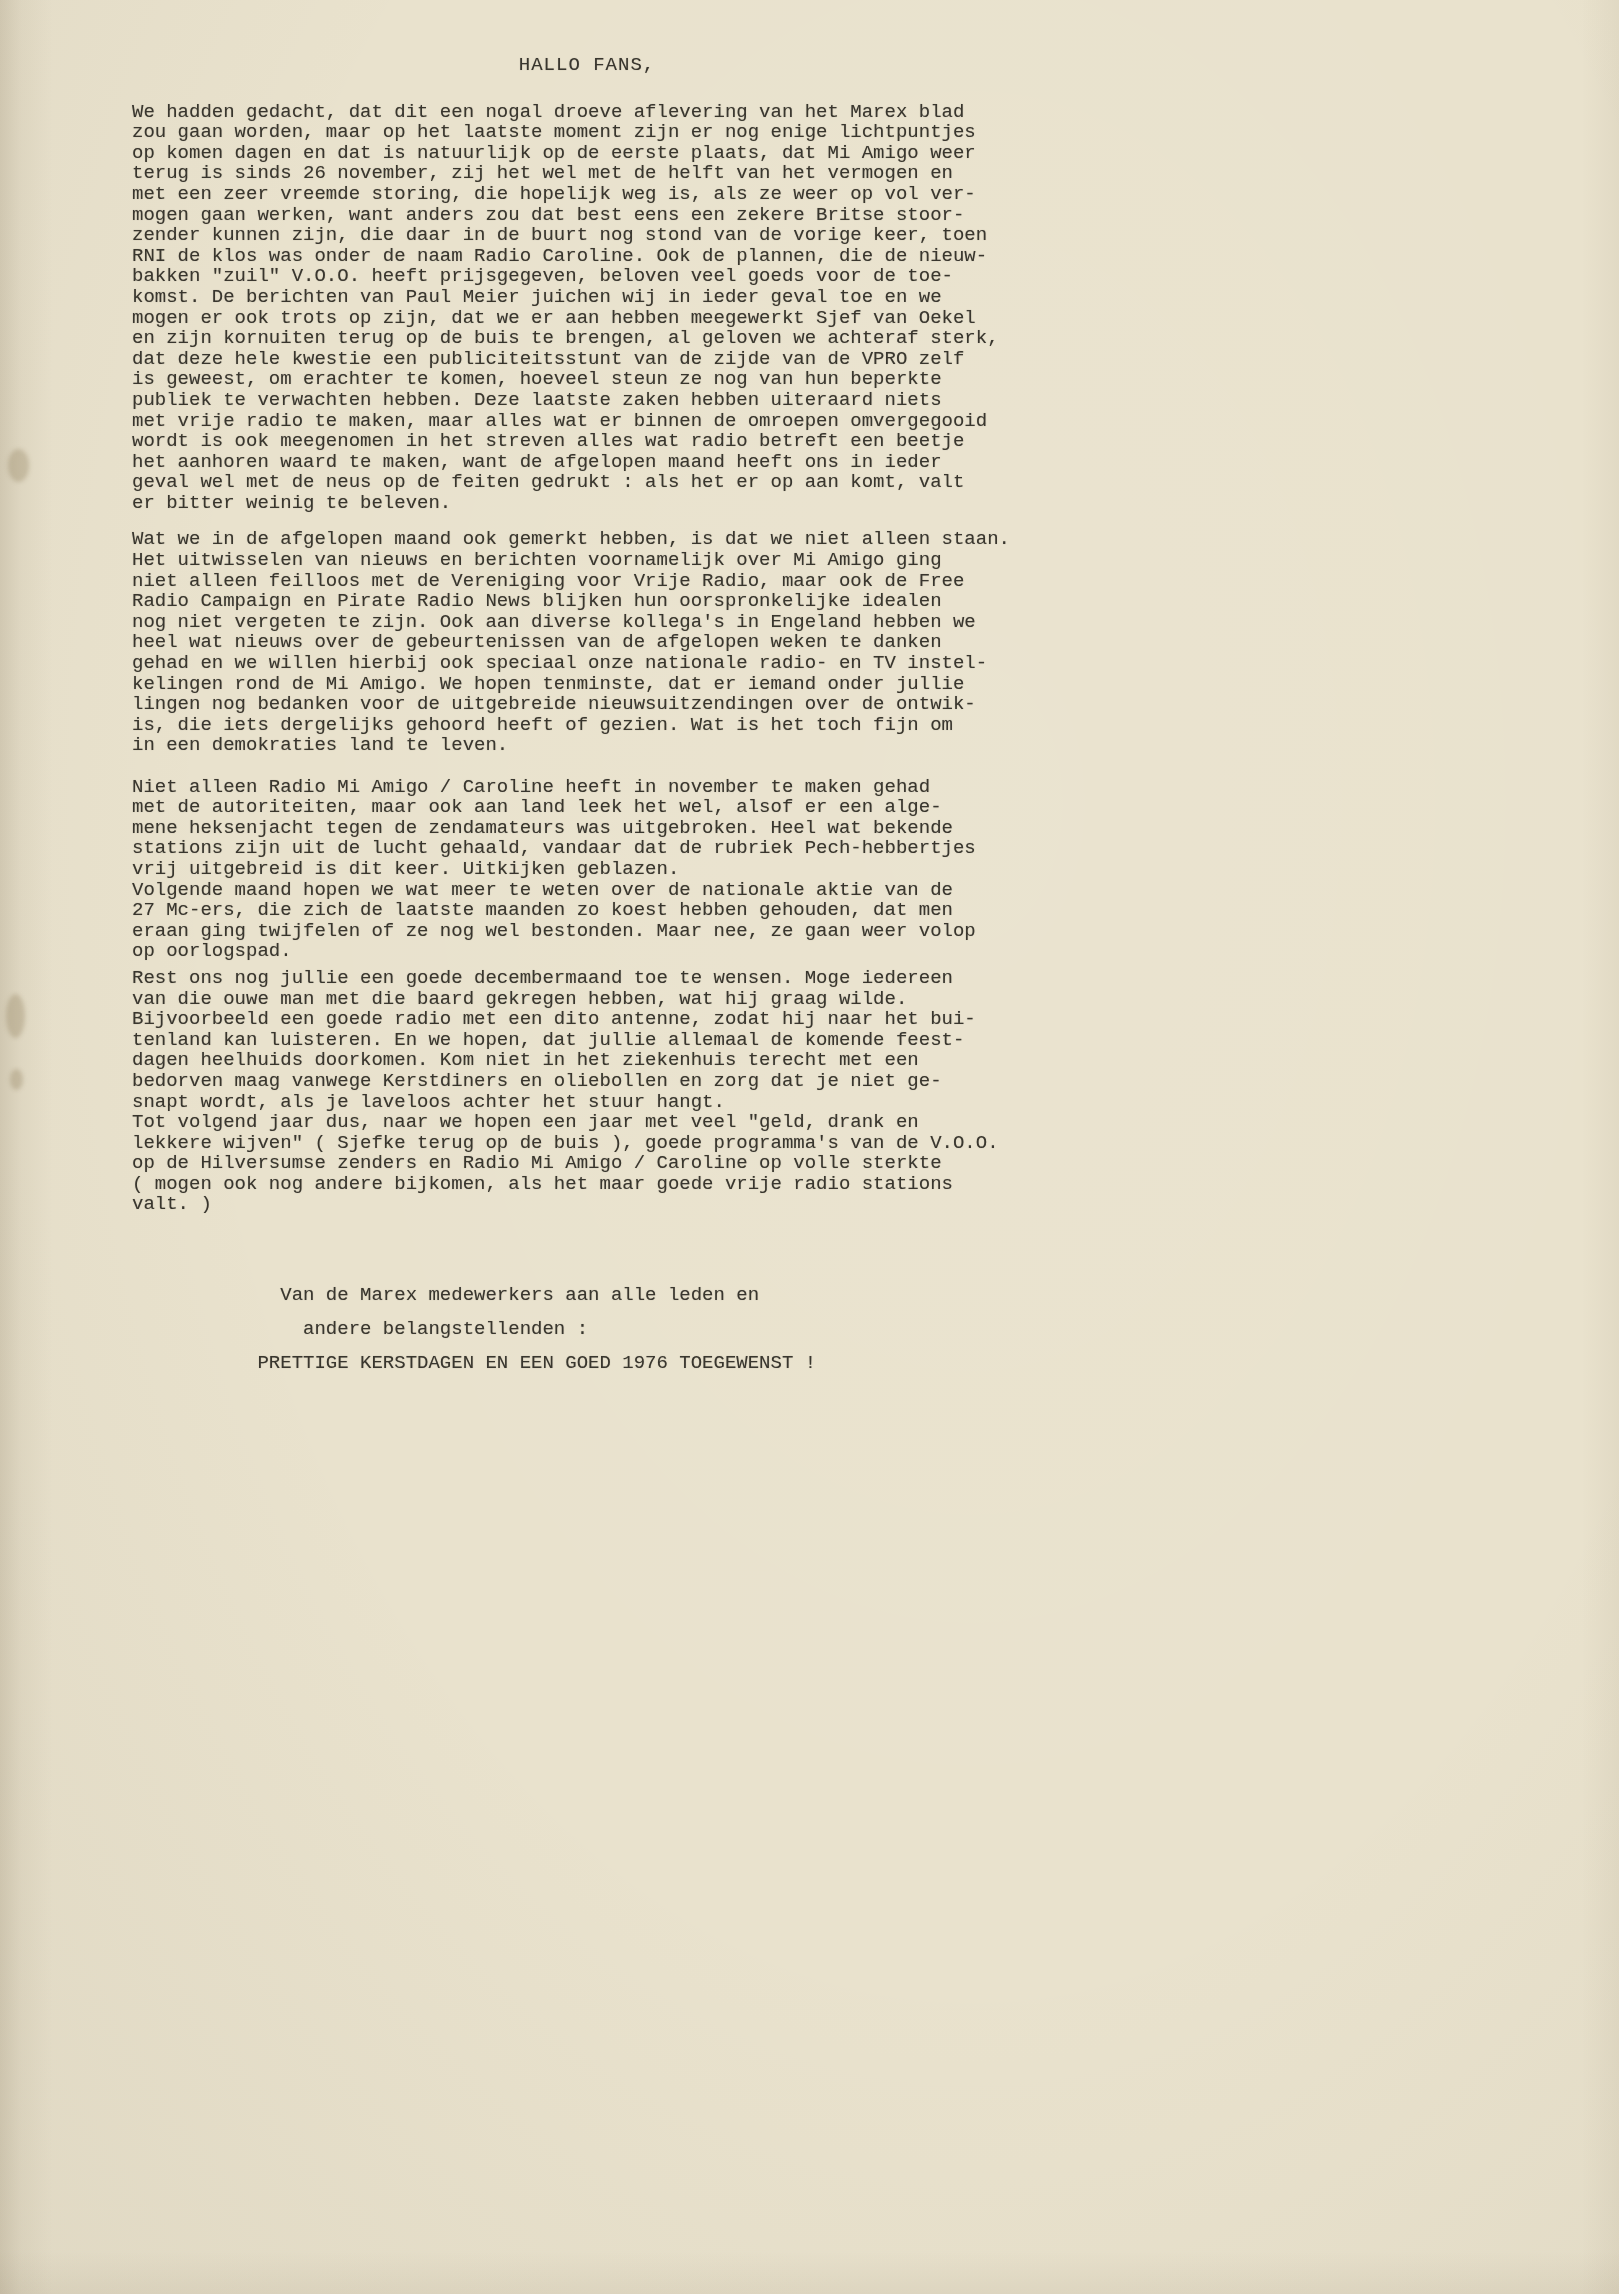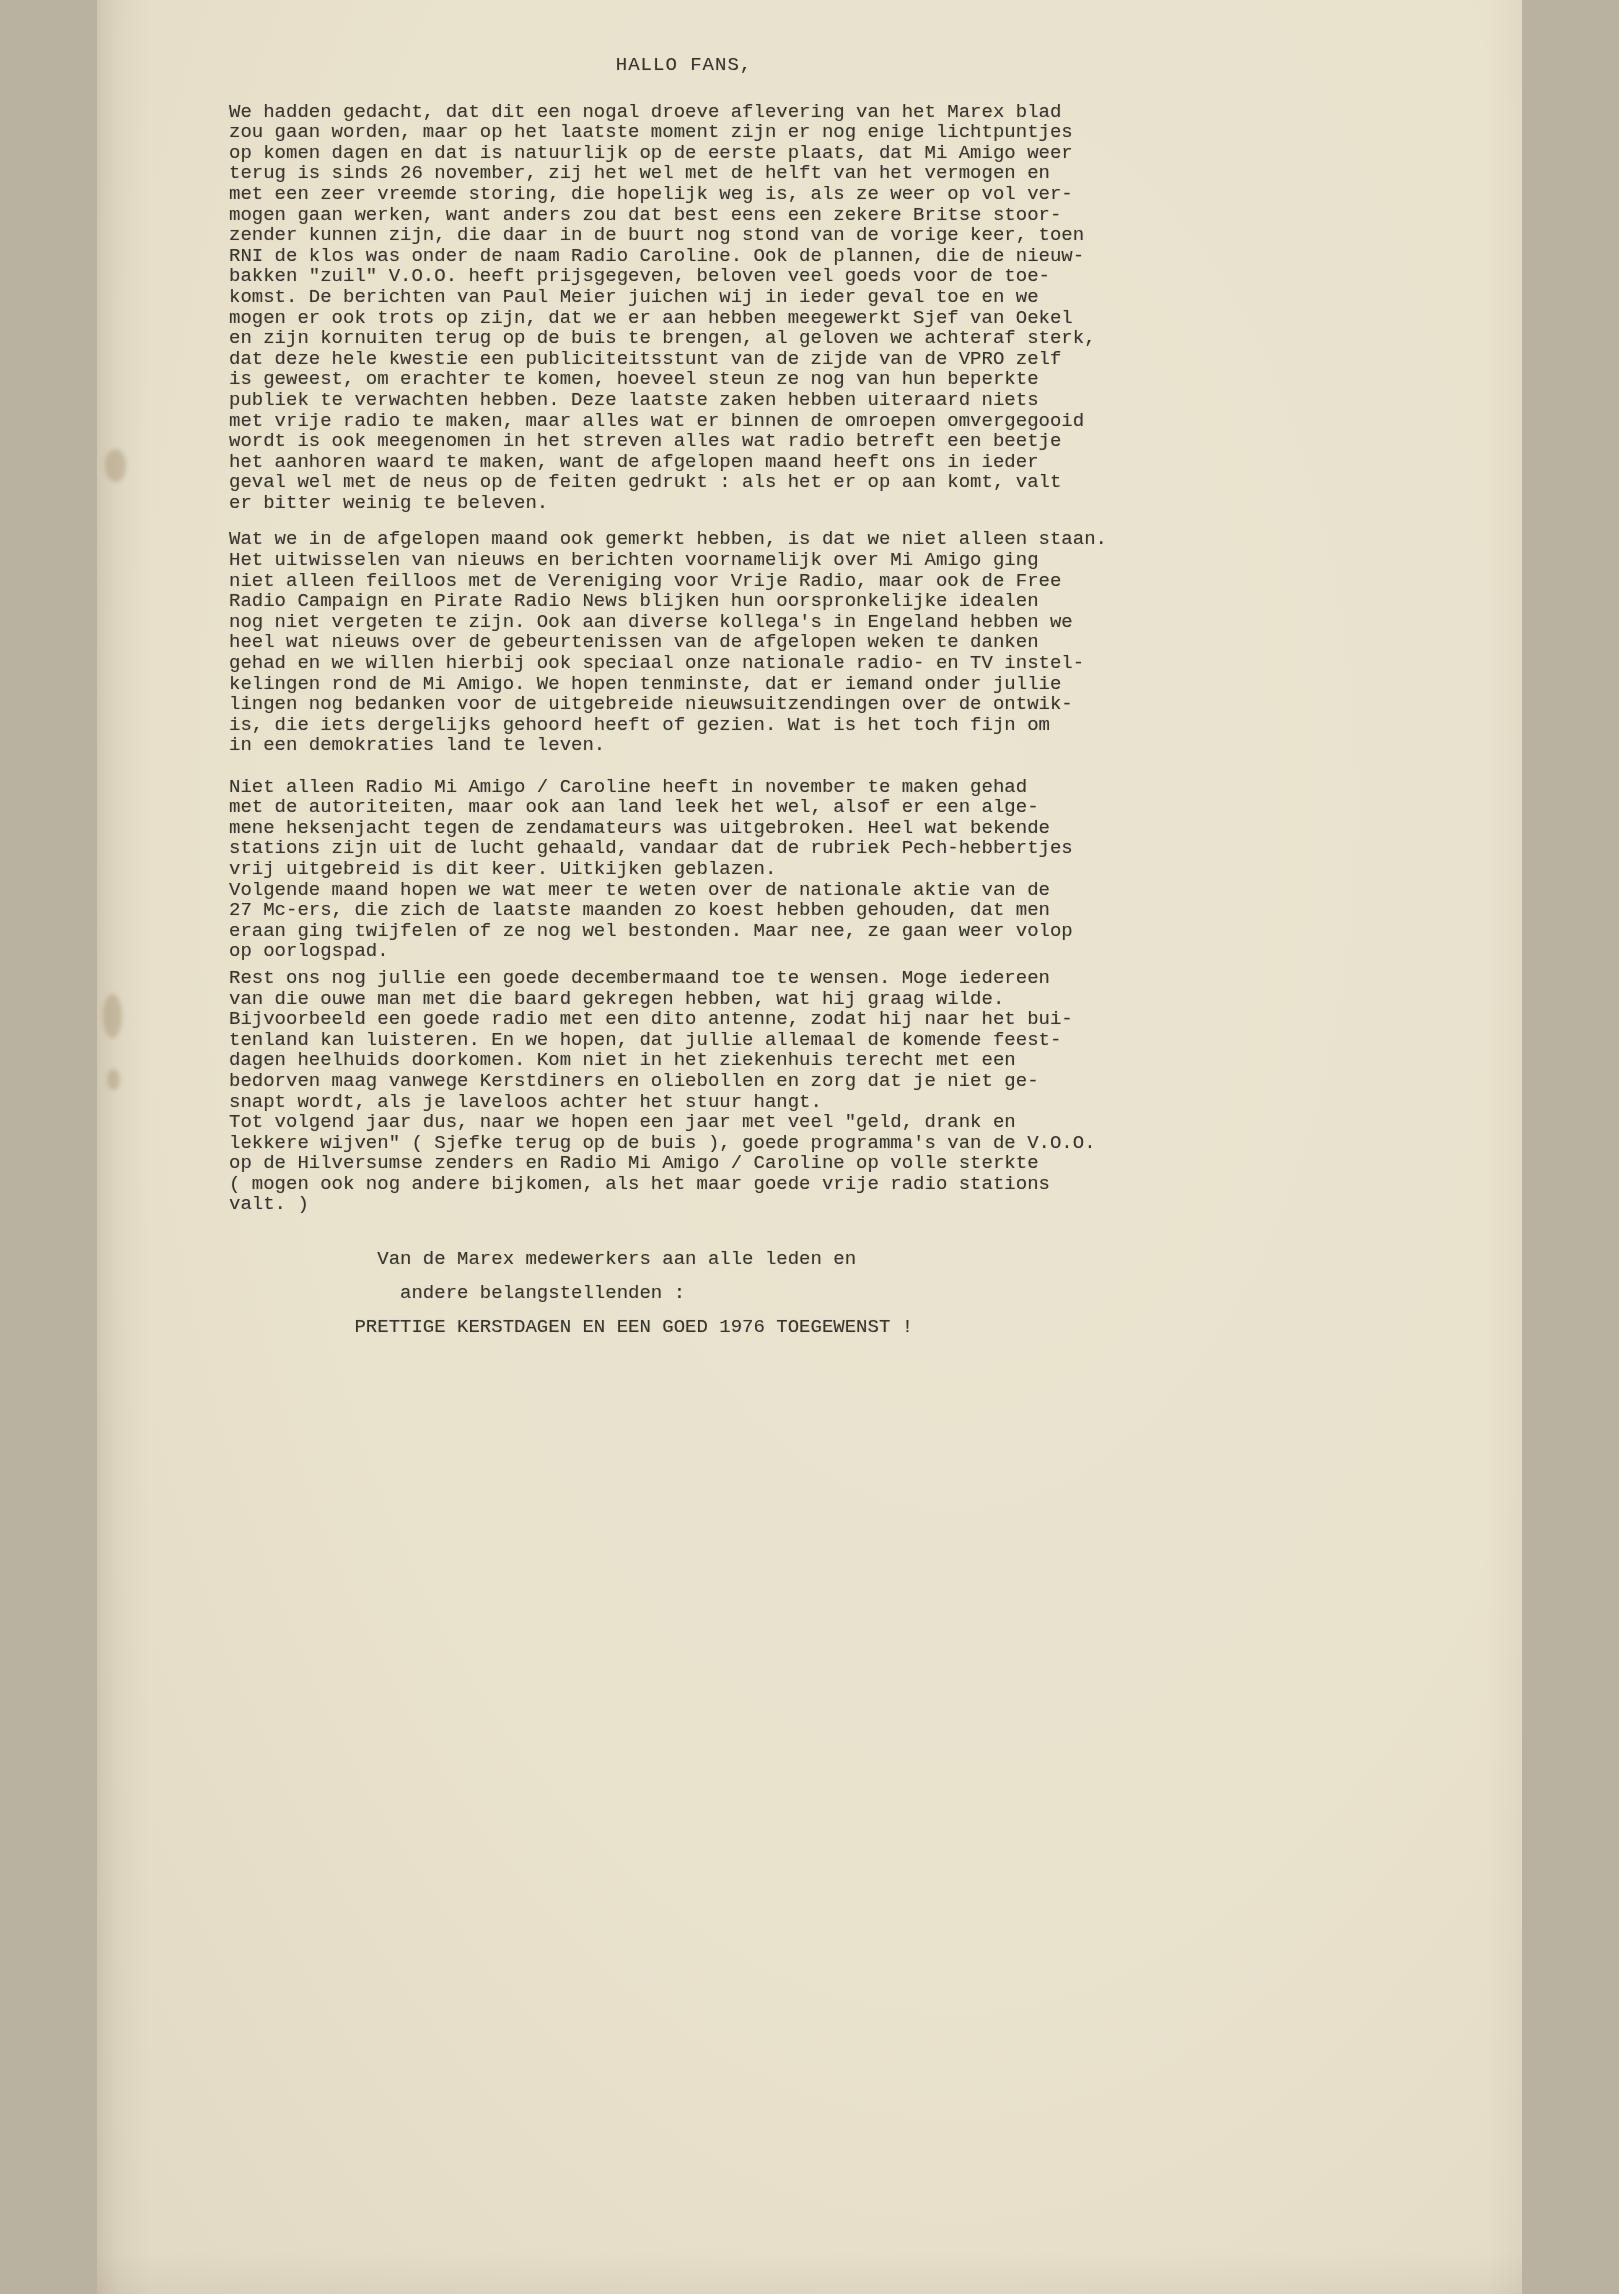--- a/index.html
+++ b/index.html
@@ -2,21 +2,21 @@
 <html><head>
 <meta charset="utf-8">
 <style>
   html, body {
     margin: 0;
     padding: 0;
     background: #b9b2a0;
   }
   .page {
     position: relative;
-    width: 1425px;
+    width: 1619px;
     height: 2294px;
     margin: 0 auto;
     overflow: hidden;
     background:
       radial-gradient(ellipse at 60% 35%, rgba(255,255,255,0.06) 0%, rgba(0,0,0,0.00) 55%, rgba(60,45,20,0.05) 100%),
       linear-gradient(90deg, rgba(80,60,30,0.14) 0px, rgba(80,60,30,0.05) 21px, rgba(0,0,0,0) 53px),
       linear-gradient(270deg, rgba(80,60,30,0.05) 0px, rgba(0,0,0,0) 38px),
       linear-gradient(0deg, rgba(80,60,30,0.06) 0px, rgba(0,0,0,0) 43px),
       var(--paper, #e9e2cd);
     font-family: "Liberation Mono", "DejaVu Sans Mono", monospace;
@@ -115,21 +115,21 @@
           <div class="line">tenland kan luisteren. En we hopen, dat jullie allemaal de komende feest-</div>
           <div class="line">dagen heelhuids doorkomen. Kom niet in het ziekenhuis terecht met een</div>
           <div class="line">bedorven maag vanwege Kerstdiners en oliebollen en zorg dat je niet ge-</div>
           <div class="line">snapt wordt, als je laveloos achter het stuur hangt.</div>
           <div class="line">Tot volgend jaar dus, naar we hopen een jaar met veel "geld, drank en</div>
           <div class="line">lekkere wijven" ( Sjefke terug op de buis ), goede programma's van de V.O.O.</div>
           <div class="line">op de Hilversumse zenders en Radio Mi Amigo / Caroline op volle sterkte</div>
           <div class="line">( mogen ook nog andere bijkomen, als het maar goede vrije radio stations</div>
           <div class="line">valt. )</div>
         </div>
-        <div class="block block-closing" style="margin-top: 27px;">
+        <div class="block block-closing" style="margin-top: 63px;">
           <div class="line">             Van de Marex medewerkers aan alle leden en</div>
           <div class="line">               andere belangstellenden :</div>
           <div class="line">           PRETTIGE KERSTDAGEN EN EEN GOED 1976 TOEGEWENST !</div>
         </div>
       </div>
   </div>
 </div>
 
 
 </body></html>

